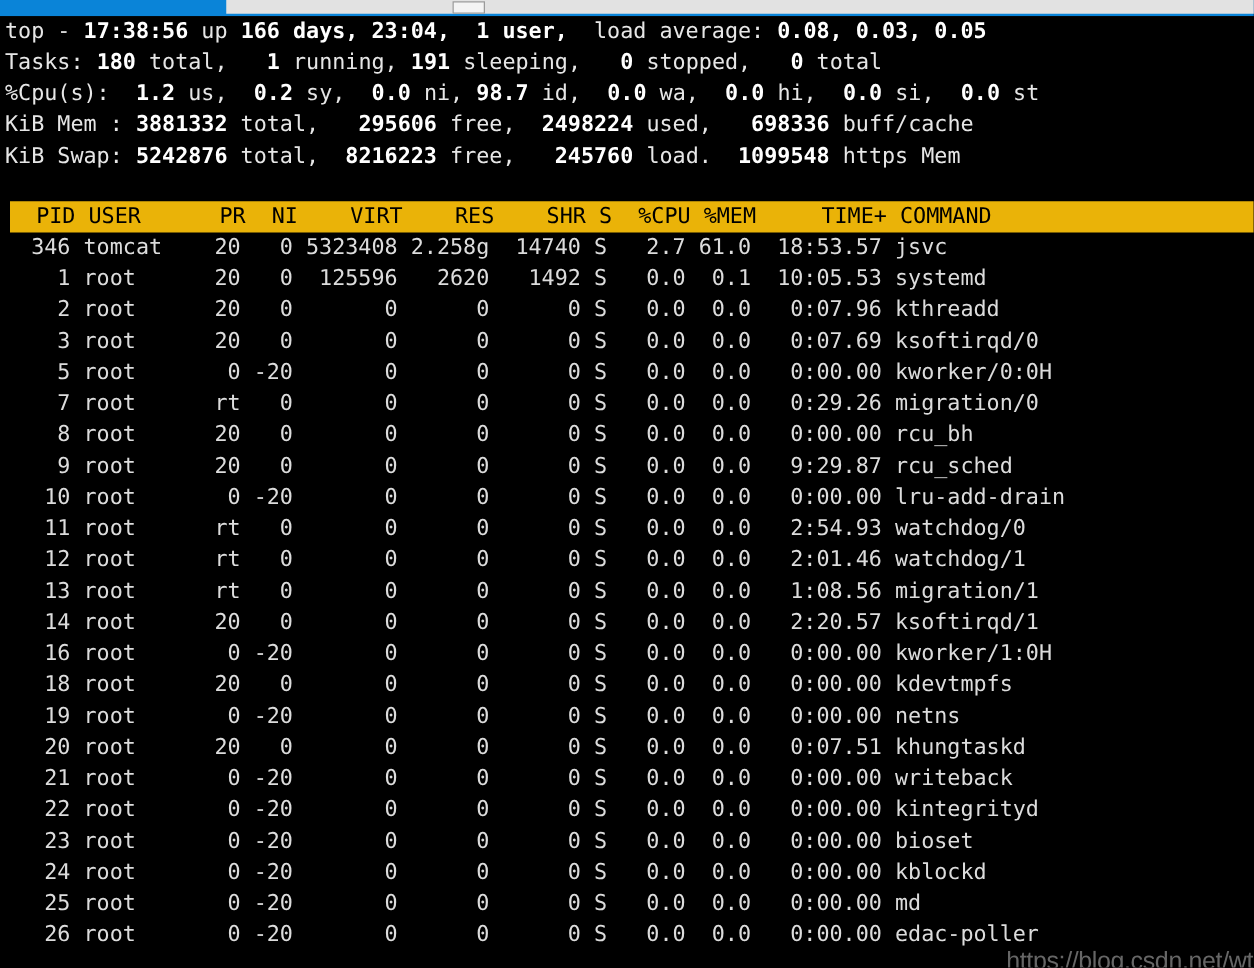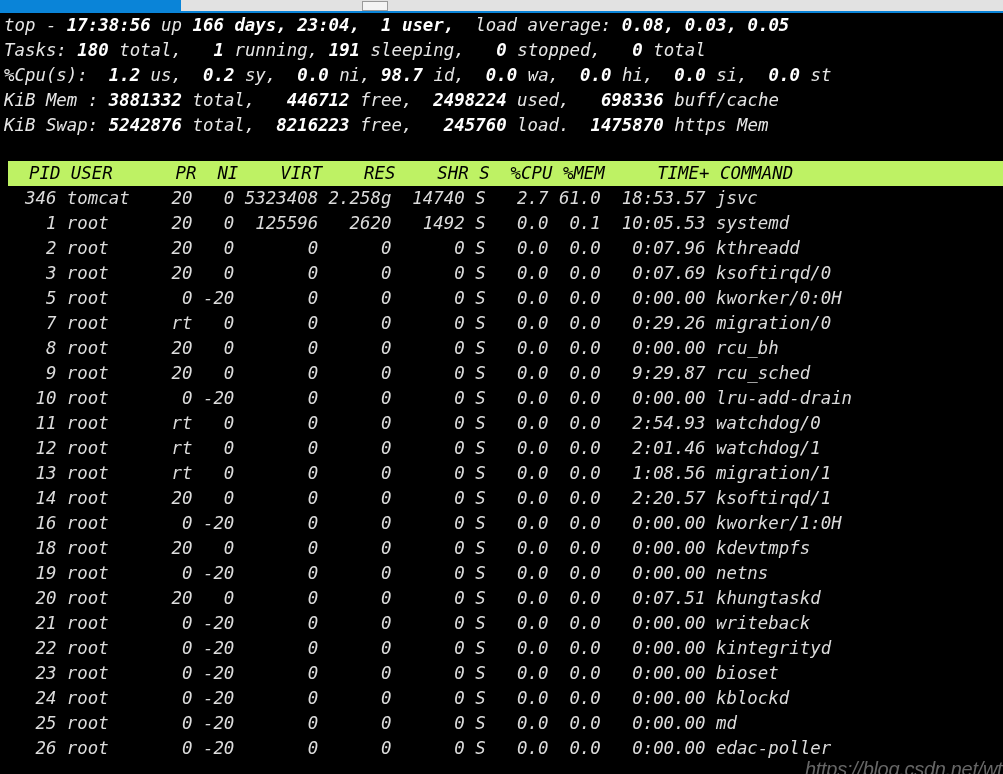--- a/index.html
+++ b/index.html
@@ -41,21 +41,20 @@
   }
 
   
   #terminal {
     position: absolute;
     left: 0; top: 13px;
     width: 1003px;
     height: 761px;
     background: #000000;
     overflow: hidden;
-    font-style: italic;
   }
 
   .line {
     position: absolute;
     left: 0;
     width: 1003px;
     height: 25px;
     line-height: 25px;
     white-space: pre;
     font-size: 17.4px;
@@ -75,21 +74,21 @@
 
   
   #col-header {
     position: absolute;
     left: 8px;
     width: 995px;
     height: 25px;
     line-height: 25px;
     white-space: pre;
     font-size: 17.4px;
-    background: #bef264;
+    background: #eab308;
     color: #000000;
     font-weight: normal;
   }
 
   
   .prow {
     color: #dcdcdc;
     padding-left: 4px;
   }
 
@@ -116,23 +115,23 @@
 </div>
 
 <div id="terminal">
 
   <div class="line summary" style="top:0px;"><span>top</span><span> - </span><b>17:38:56</b><span> up </span><b>166 days, 23:04,</b><b>  1 user,</b><span>  load average: </span><b>0.08,</b><b> 0.03,</b><b> 0.05</b></div>
 
   <div class="line summary" style="top:25px;"><span>Tasks:</span><span> </span><b>180</b><span> total,</span><span>   </span><b>1</b><span> running,</span><span> </span><b>191</b><span> sleeping,</span><span>   </span><b>0</b><span> stopped,</span><span>   </span><b>0</b><span> total</span></div>
 
   <div class="line summary" style="top:50px;"><span>%Cpu(s):</span><span>  </span><b>1.2</b><span> us,</span><span>  </span><b>0.2</b><span> sy,</span><span>  </span><b>0.0</b><span> ni,</span><span> </span><b>98.7</b><span> id,</span><span>  </span><b>0.0</b><span> wa,</span><span>  </span><b>0.0</b><span> hi,</span><span>  </span><b>0.0</b><span> si,</span><span>  </span><b>0.0</b><span> st</span></div>
 
-  <div class="line summary" style="top:75px;"><span>KiB Mem :</span><span> </span><b>3881332</b><span> total,</span><span>   </span><b>446712</b><span> free,</span><span>  </span><b>2498224</b><span> used,</span><span>   </span><b>698336</b><span> buff/cache</span></div>
+  <div class="line summary" style="top:75px;"><span>KiB Mem :</span><span> </span><b>3881332</b><span> total,</span><span>   </span><b>295606</b><span> free,</span><span>  </span><b>2498224</b><span> used,</span><span>   </span><b>698336</b><span> buff/cache</span></div>
 
-  <div class="line summary" style="top:100px;"><span>KiB Swap:</span><span> </span><b>5242876</b><span> total,</span><span>  </span><b>8216223</b><span> free,</span><span>   </span><b>245760</b><span> load.</span><span>  </span><b>1475870</b><span> https Mem</span></div>
+  <div class="line summary" style="top:100px;"><span>KiB Swap:</span><span> </span><b>5242876</b><span> total,</span><span>  </span><b>8216223</b><span> free,</span><span>   </span><b>245760</b><span> load.</span><span>  </span><b>1099548</b><span> https Mem</span></div>
 
   <div id="col-header" style="top:148px;">  PID USER      PR  NI    VIRT    RES    SHR S  %CPU %MEM     TIME+ COMMAND</div>
 
   <div id="rows">
       <div class="line prow" style="top: 173px;">  346 tomcat    20   0 5323408 2.258g  14740 S   2.7 61.0  18:53.57 jsvc</div>
       <div class="line prow" style="top: 198px;">    1 root      20   0  125596   2620   1492 S   0.0  0.1  10:05.53 systemd</div>
       <div class="line prow" style="top: 223px;">    2 root      20   0       0      0      0 S   0.0  0.0   0:07.96 kthreadd</div>
       <div class="line prow" style="top: 248px;">    3 root      20   0       0      0      0 S   0.0  0.0   0:07.69 ksoftirqd/0</div>
       <div class="line prow" style="top: 273px;">    5 root       0 -20       0      0      0 S   0.0  0.0   0:00.00 kworker/0:0H</div>
       <div class="line prow" style="top: 298px;">    7 root      rt   0       0      0      0 S   0.0  0.0   0:29.26 migration/0</div>

